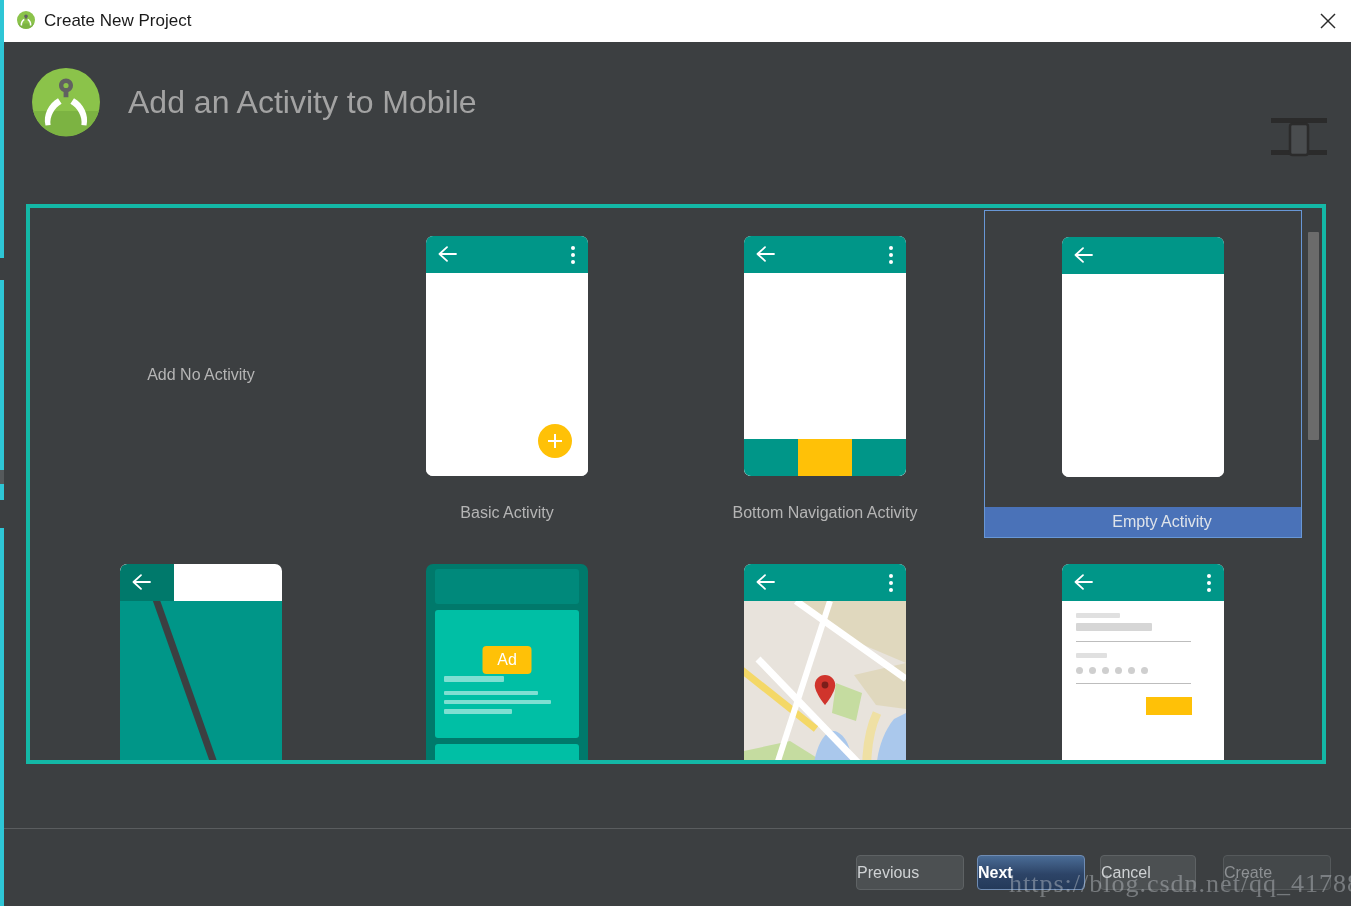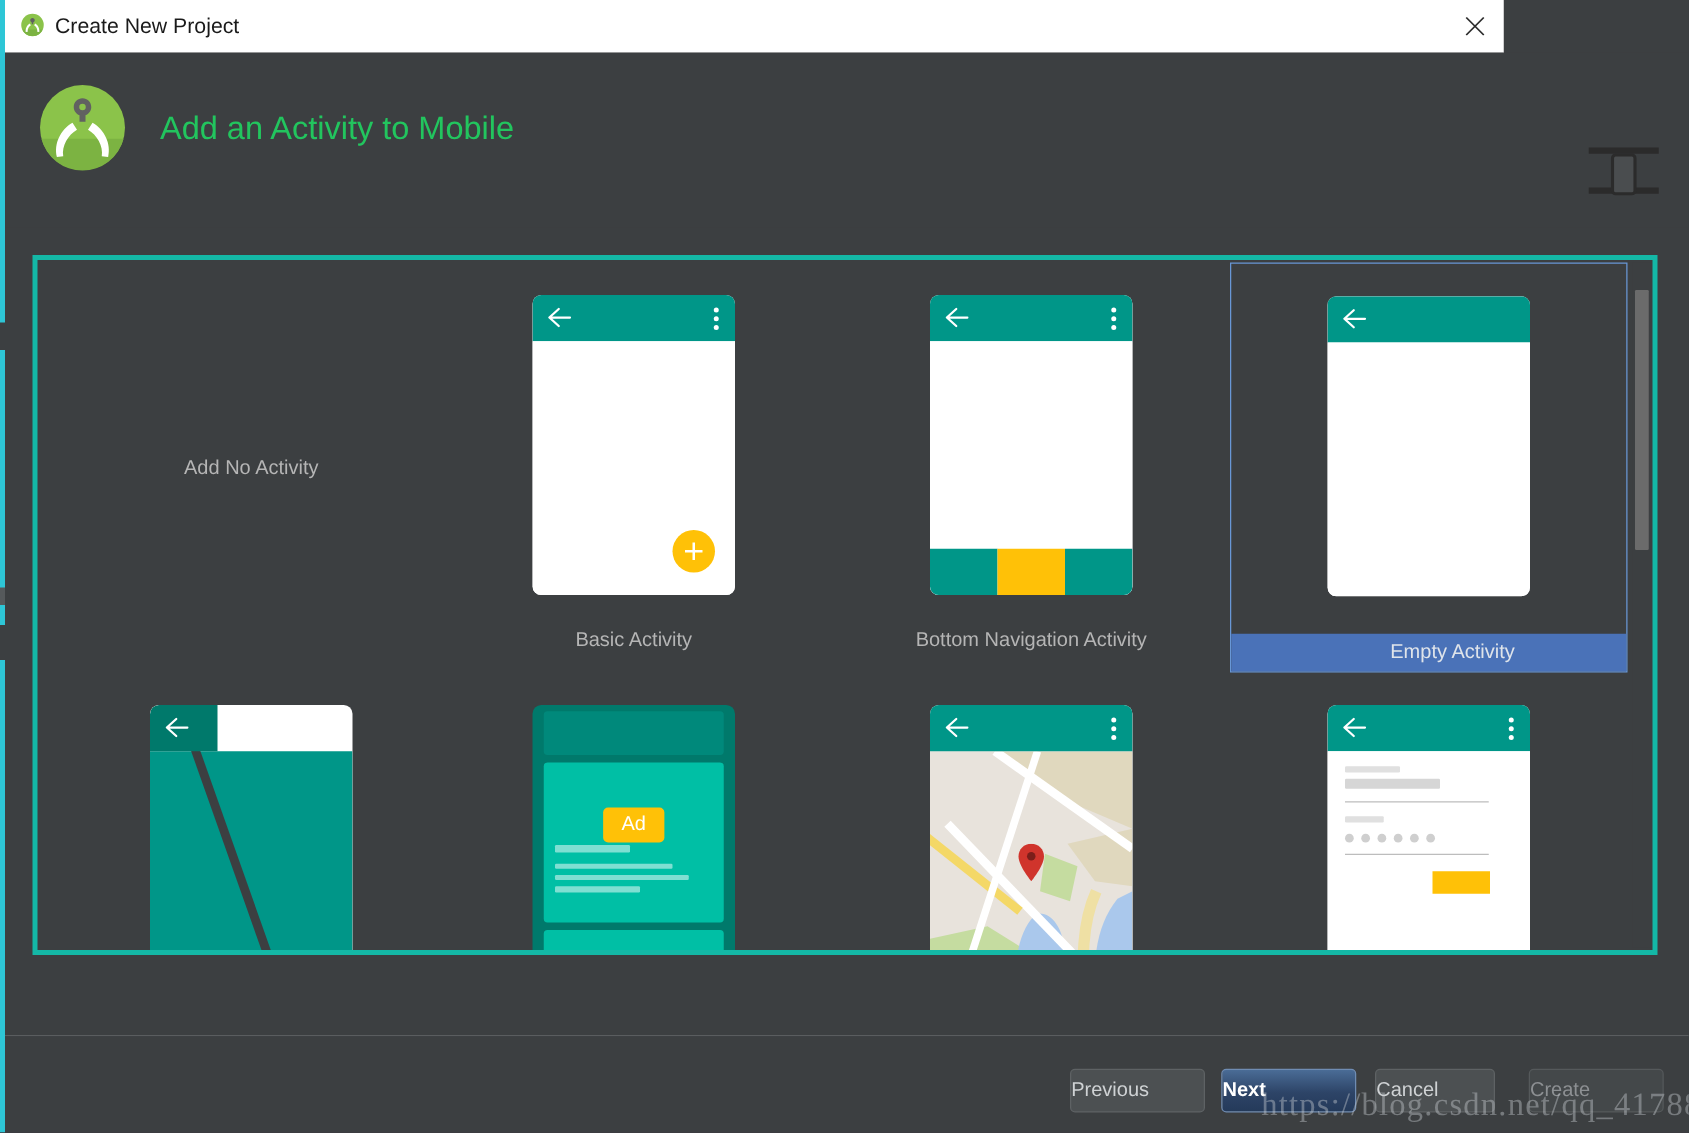--- a/index.html
+++ b/index.html
@@ -32,21 +32,21 @@
     z-index: 60;
   }
   .edge-strip-dark1 { position:absolute; left:0; top:258px; width:4px; height:22px; background:#3c3f41; z-index:61;}
   .edge-strip-dark2 { position:absolute; left:0; top:470px; width:4px; height:14px; background:#55595b; z-index:61;}
   .edge-strip-dark3 { position:absolute; left:0; top:500px; width:4px; height:28px; background:#3c3f41; z-index:61;}
 
   
   #titlebar {
     position: absolute;
     left: 4px; top: 0;
-    width: 1199px; height: 42px;
+    width: 1347px; height: 42px;
     background: #ffffff;
     border-bottom: 1px solid #dcdcdc;
   }
   #titlebar .tb-icon {
     position: absolute;
     left: 12px; top: 10px;
     width: 20px; height: 20px;
   }
   #titlebar .tb-title {
     position: absolute;
@@ -76,22 +76,22 @@
   #header .logo {
     position: absolute;
     left: 24px; top: 22px;
     width: 76px; height: 76px;
   }
   #header .header-title {
     position: absolute;
     left: 124px; top: 22px;
     height: 76px;
     line-height: 76px;
-    font-size: 26px;
-    color: #22c55e;
+    font-size: 32px;
+    color: #a3a3a3;
     white-space: nowrap;
   }
   #header .device-icon {
     position: absolute;
     right: 20px; top: 64px;
     width: 64px; height: 64px;
   }
 
   
   #content {

